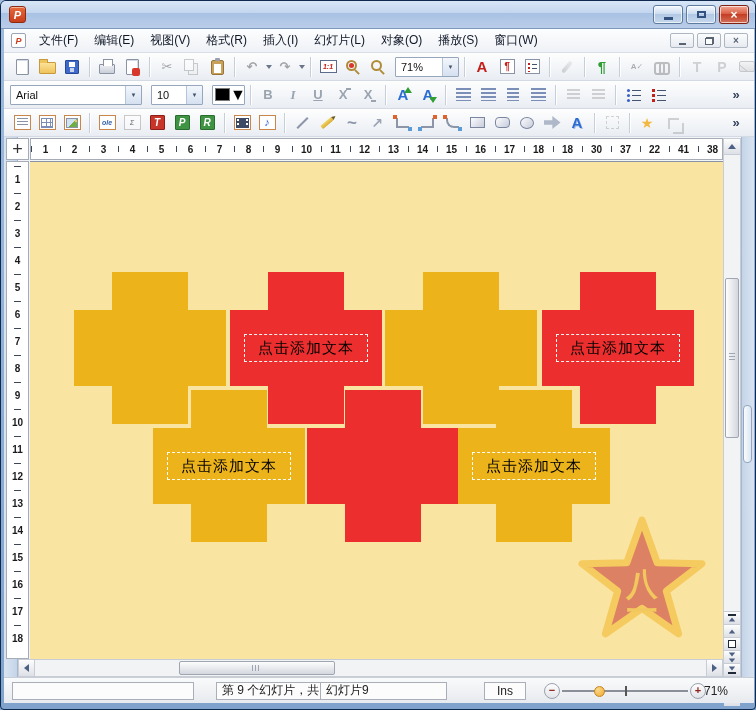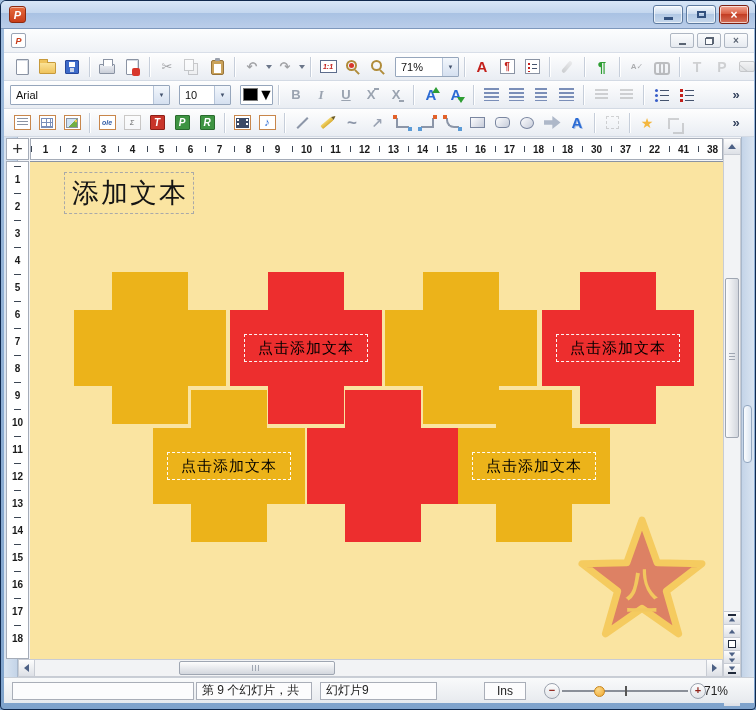--- a/index.html
+++ b/index.html
@@ -157,22 +157,22 @@
 .ic-pages::before{content:"";position:absolute;right:0;top:0;width:6px;height:6px;border:1px solid #20293A;background:#fff}
 .ic-pages::after{content:"";position:absolute;left:0;bottom:0;width:6px;height:6px;border:1px solid #20293A;background:#fff}
 .hscroll{position:absolute;left:14px;top:630px;width:705px;height:18px;background:#F2F3F5;border:1px solid #C8CCD4}
 .hs-btn{position:absolute;top:0;width:16px;height:16px;display:flex;align-items:center;justify-content:center;background:linear-gradient(#FDFDFD,#DDE0E6)}
 .hthumb{position:absolute;top:1px;left:160px;width:156px;height:14px;background:linear-gradient(#FDFDFD,#D3D7DE);border:1px solid #9FA6B2;border-radius:2px}
 .hthumb::after{content:"";position:absolute;top:3px;bottom:3px;left:72px;width:8px;background:repeating-linear-gradient(90deg,#9FA6B2 0 1px,transparent 1px 3px)}
 
 .statusbar{position:absolute;left:0;top:648px;width:750px;height:26px;background:linear-gradient(#F9FAFB,#E7EAEE);border-top:1px solid #C9CED6;display:flex;align-items:center;font-size:12px;color:#222}
 .sfield{height:18px;border:1px solid #A9AEB8;background:#FCFCFD;display:flex;align-items:center;padding:0 5px;overflow:hidden;white-space:nowrap;flex:none}
 .f1{position:absolute;left:8px;width:182px}
-.f2{position:absolute;left:192px;width:116px}
-.f3{position:absolute;left:316px;width:117px}
+.f2{position:absolute;left:212px;width:116px}
+.f3{position:absolute;left:316px;width:127px}
 .f4{position:absolute;left:480px;width:42px;justify-content:center}
 .zoomctl{position:absolute;left:540px;display:flex;align-items:center}
 .zbtn{width:16px;height:16px;border:1px solid #9AA1AD;border-radius:50%;background:linear-gradient(#FDFDFD,#E1E4E9);color:#8E1F17;font-size:11px;font-weight:bold;display:flex;align-items:center;justify-content:center;line-height:1}
 .ztrack{position:relative;width:126px;height:16px;margin:0 2px}
 .ztrack::before{content:"";position:absolute;left:0;right:0;top:7px;height:2px;background:#8A8F99}
 .ztick{position:absolute;left:50%;top:3px;width:2px;height:10px;background:#555}
 .zthumb{position:absolute;left:25%;top:3px;width:11px;height:11px;border-radius:50%;background:radial-gradient(circle at 35% 30%,#FBD98A,#F0A830);border:1px solid #C8861E}
 .zpct{position:absolute;left:700px;font-size:12px;color:#222}
 </style>
 </head>
@@ -195,20 +195,31 @@
           <span>×</span>
         </span>
     </span>
   </div>
 
   <div class="appbody">
 
     <div class="menubar">
       <span class="docicon">
           <i>P</i>
+        </span>
+      <span class="mitems">
+          <span class="mitem">文件(F)</span>
+          <span class="mitem">编辑(E)</span>
+          <span class="mitem">视图(V)</span>
+          <span class="mitem">格式(R)</span>
+          <span class="mitem">插入(I)</span>
+          <span class="mitem">幻灯片(L)</span>
+          <span class="mitem">对象(O)</span>
+          <span class="mitem">播放(S)</span>
+          <span class="mitem">窗口(W)</span>
         </span>
       <span class="mdibtns">
         <span class="mdib">
             <i class="g-mmin"></i>
           </span>
         <span class="mdib">
             <i class="g-res"></i>
           </span>
         <span class="mdib">
             <span>×</span>
@@ -298,21 +309,21 @@
       <span class="tbi dis">
           <span class="glyph gray-g" style="font-size:14px">P</span>
         </span>
       <span class="tbi dis">
           <i class="ic-mail"></i>
         </span>
 
     </div>
 
     <div class="toolbar tb2">
-      <span class="combo" style="width:160px">
+      <span class="combo" style="width:132px">
         <span>Arial</span>
         <span class="dd">▼</span>
       </span>
       <span class="combo" style="width:52px;margin-left:8px">
         <span>10</span>
         <span class="dd">▼</span>
       </span>
       <span class="swatchbtn" style="margin-left:8px">
         <i class="swatch"></i>
         <span class="dd" style="border:none;background:none;width:12px">▼</span>
@@ -515,21 +526,20 @@
         <div class="vcell">12</div>
         <div class="vcell">13</div>
         <div class="vcell">14</div>
         <div class="vcell">15</div>
         <div class="vcell">16</div>
         <div class="vcell">17</div>
         <div class="vcell">18</div>
       </div>
 
     <div class="slide">
-      <div class="title-ph">添加文本</div>
       <div class="starwrap">
         <svg width="132" height="129" viewBox="0 0 130 127">
           <path d="M65,4 L80,46 L124,47 L89,74 L101,116 L65,91 L29,116 L41,74 L6,47 L50,46 Z" stroke-width="7" stroke-linejoin="round" fill="#DD8164" stroke="#F5CB5F"></path>
           <text x="65" y="78" text-anchor="middle" fill="#F2C75E">八</text>
           <text x="65" y="104" text-anchor="middle" fill="#F2C75E">一</text>
         </svg>
       </div>
     <div class="cross" style="left: 44px; top: 110px;">
           <div class="bar v yellow"></div>
           <div class="bar h yellow"></div>

